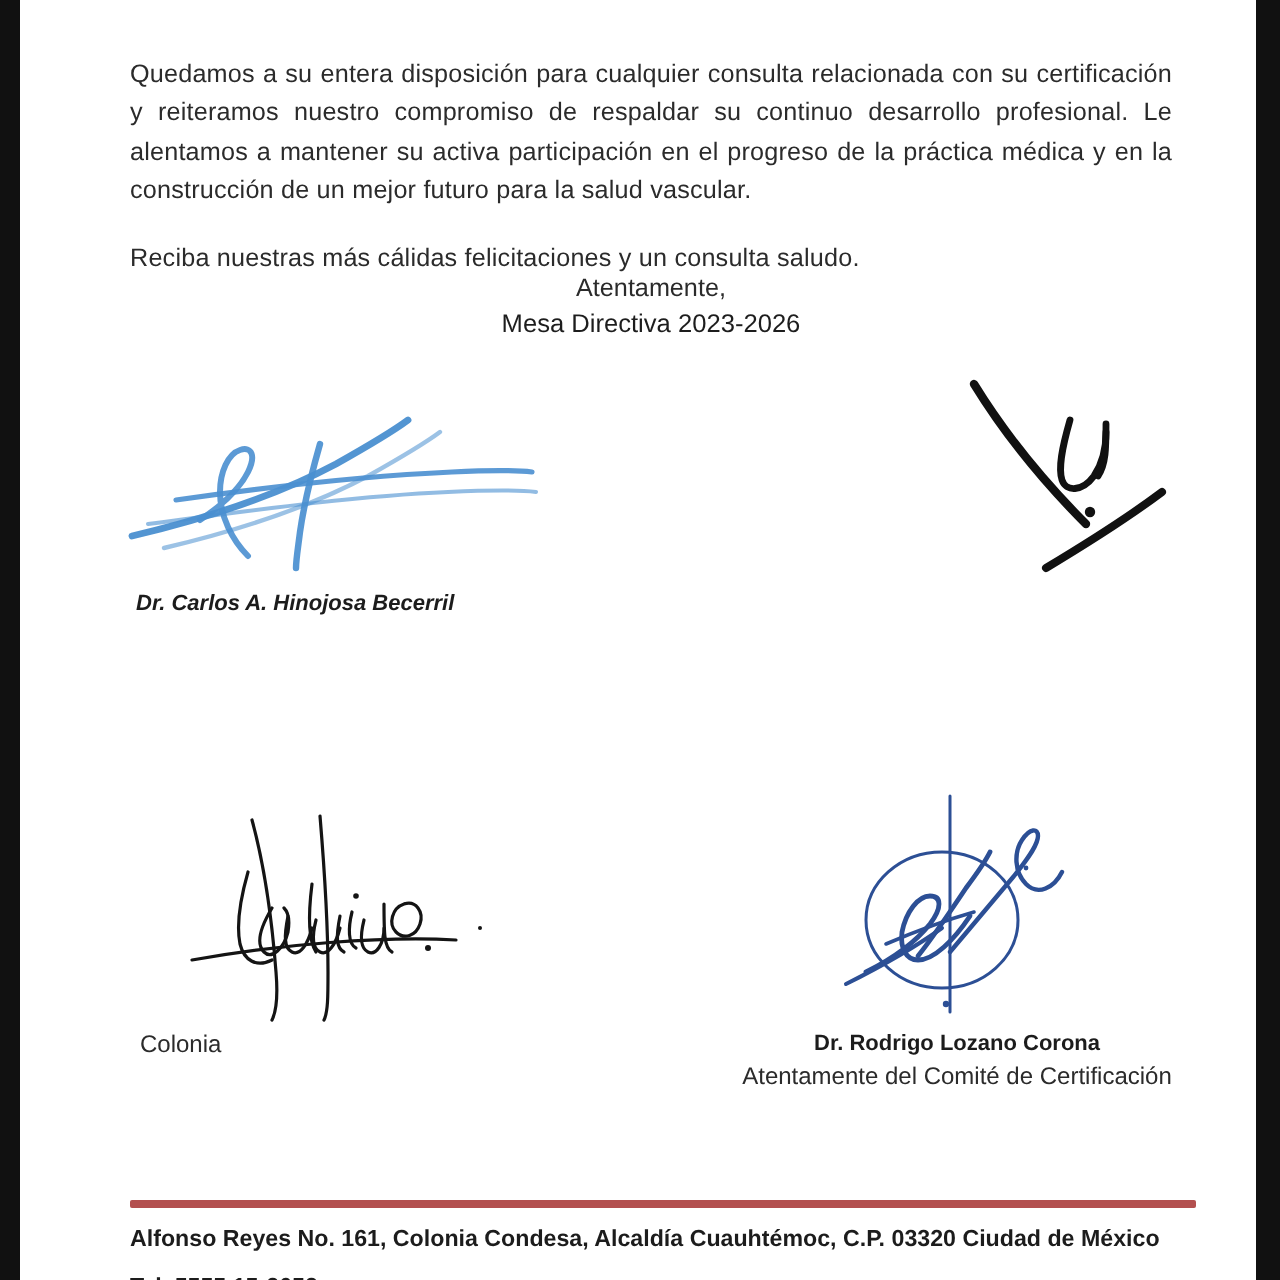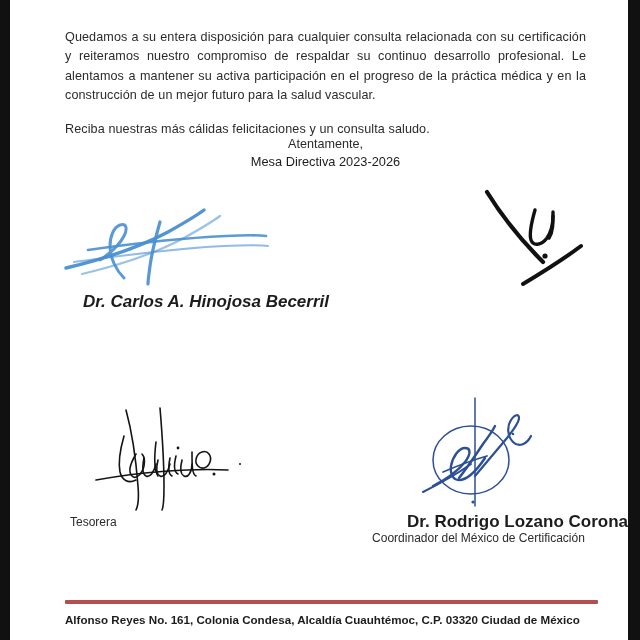--- a/index.html
+++ b/index.html
@@ -95,26 +95,25 @@
     position: relative;
   }
   .sig-ink svg {
     position: absolute;
     display: block;
   }
   .sig-names {
     padding-top: 4px;
   }
   .sig-name {
-    font-size: 17px;
+    font-size: 11px;
     line-height: 16px;
     font-weight: bold;
     color: #1c1c1c;
     white-space: nowrap;
-    text-align: right;
   }
   .sig-name.italic { font-style: italic; }
   .sig-role {
     font-size: 12px;
     line-height: 16px;
     color: #2b2b2b;
     white-space: nowrap;
   }
   .al-left   { text-align: left;   padding-left: 40px; }
   .al-left2  { text-align: left;   padding-left: 335px; }
@@ -230,21 +229,21 @@
                 <path d="M122 50 C116 52 114 60 118 64 C122 68 128 66 130 60 C132 54 128 48 122 50"></path>
                 <path d="M46 8 C52 30 56 58 58 84 C59 96 58 104 56 108"></path>
                 <path d="M80 6 C82 30 84 58 84 84 C84 96 84 104 82 108"></path>
                 <path d="M16 78 C60 70 112 66 148 68"></path>
                 <circle cx="134" cy="72" r="1.5" fill="#141414" stroke="none"></circle>
                 <circle cx="160" cy="62" r="1" fill="#141414" stroke="none"></circle>
               </g>
             </svg>
           </div>
           <div class="sig-names al-left">
-            <div class="sig-role">Tesorera</div>
+            <div class="sig-role">Colonia</div>
           </div>
         </div>
 
         <div class="sig-cell">
           <div class="sig-ink">
             <svg width="160" height="120" viewBox="0 0 160 120" style="left:80px; top:-4px;">
               <g fill="none" stroke="#2c4f95" stroke-linecap="round" stroke-linejoin="round">
                 <ellipse cx="62" cy="66" rx="38" ry="34" stroke-width="1.5"></ellipse>
                 <path d="M66 4 C66 40 66 78 66 112" stroke-width="1.5"></path>
                 <path d="M24 92 C36 86 48 78 56 68 C62 60 62 54 56 54 C50 54 44 62 42 72 C41 80 44 86 50 86 C58 86 68 76 76 64" stroke-width="2.4"></path>
@@ -252,21 +251,21 @@
                 <path d="M66 82 C76 70 88 56 98 44 C106 34 110 28 110 24 C110 20 106 20 102 26 C98 32 98 42 104 48 C110 54 118 50 122 42" stroke-width="2.2"></path>
                 <path d="M34 78 C48 72 64 66 78 62" stroke-width="1.8"></path>
                 <path d="M14 98 C30 90 48 80 62 70" stroke-width="2"></path>
                 <circle cx="64" cy="108" r="1.6" fill="#2c4f95" stroke="none"></circle>
                 <circle cx="104" cy="40" r="1.2" fill="#2c4f95" stroke="none"></circle>
               </g>
             </svg>
           </div>
           <div class="sig-names al-center">
             <div class="sig-name">Dr. Rodrigo Lozano Corona</div>
-            <div class="sig-role">Coordinador del México de Certificación</div>
+            <div class="sig-role">Atentamente del Comité de Certificación</div>
           </div>
         </div>
 
       </div>
     </div>
 
     <div class="footer">
       <div class="footer-rule"></div>
       <div class="footer-text">Alfonso Reyes No. 161, Colonia Condesa, Alcaldía Cuauhtémoc, C.P. 03320 Ciudad de México</div>
       <div class="footer-text footer-line2">

